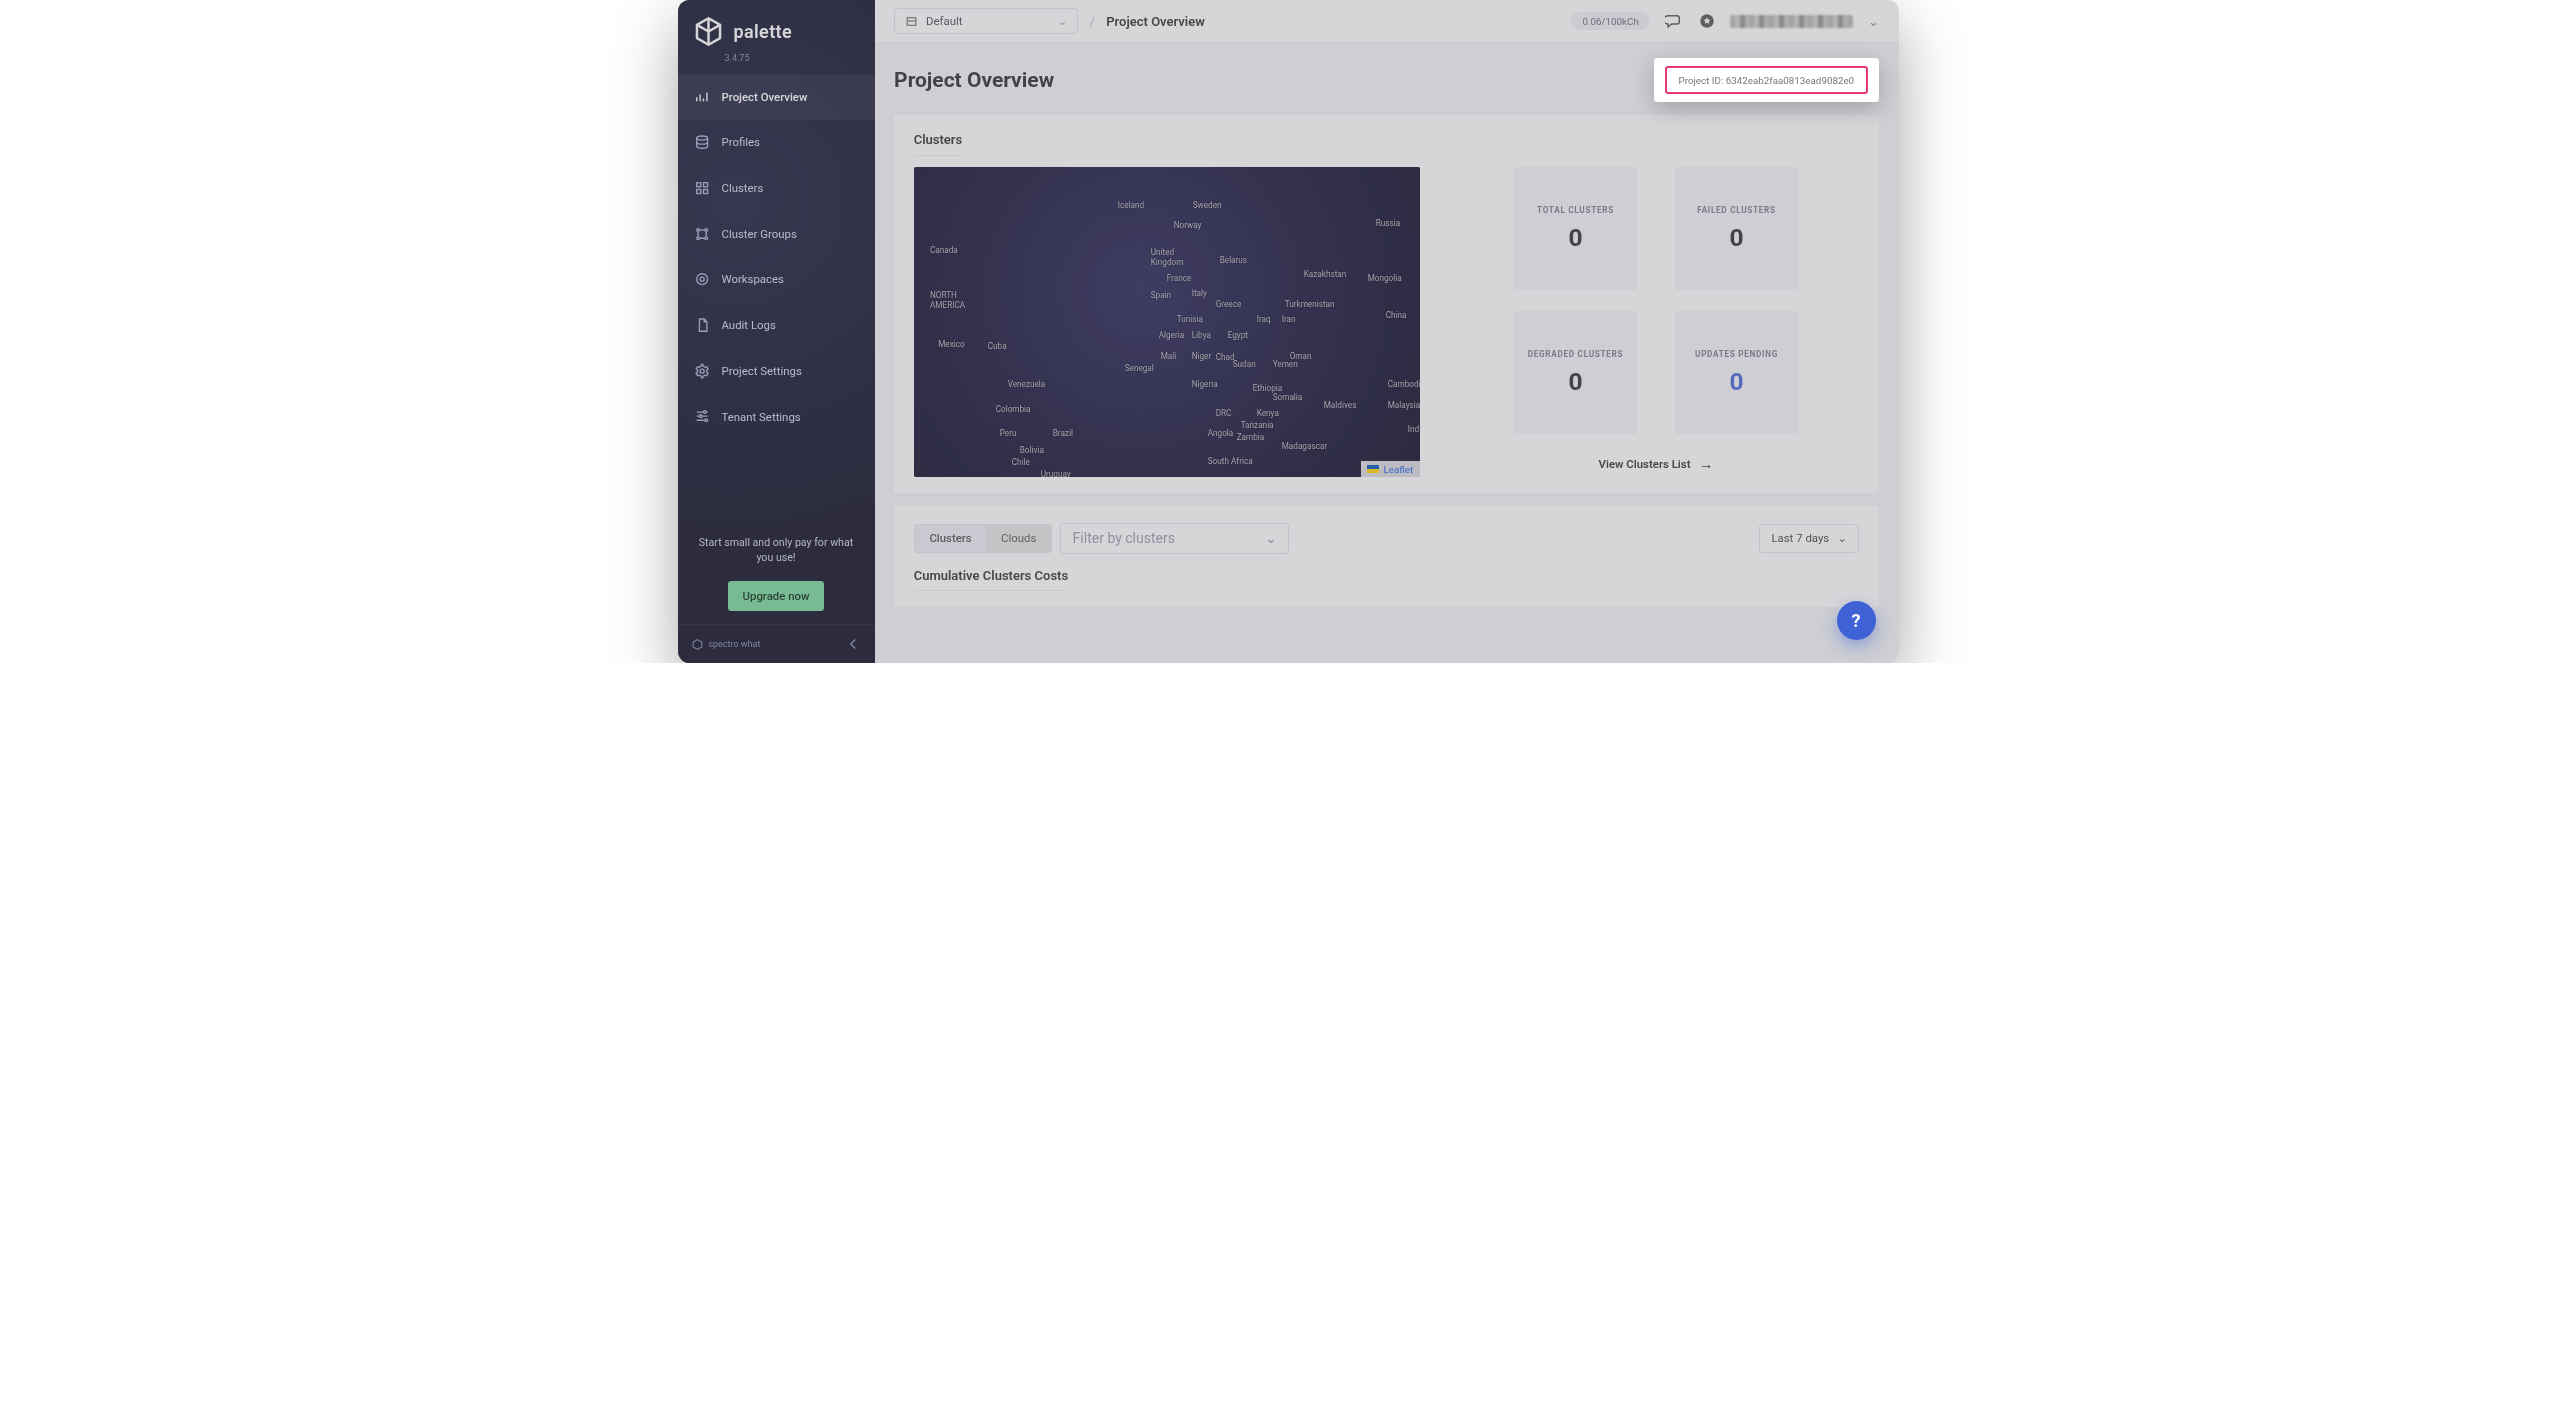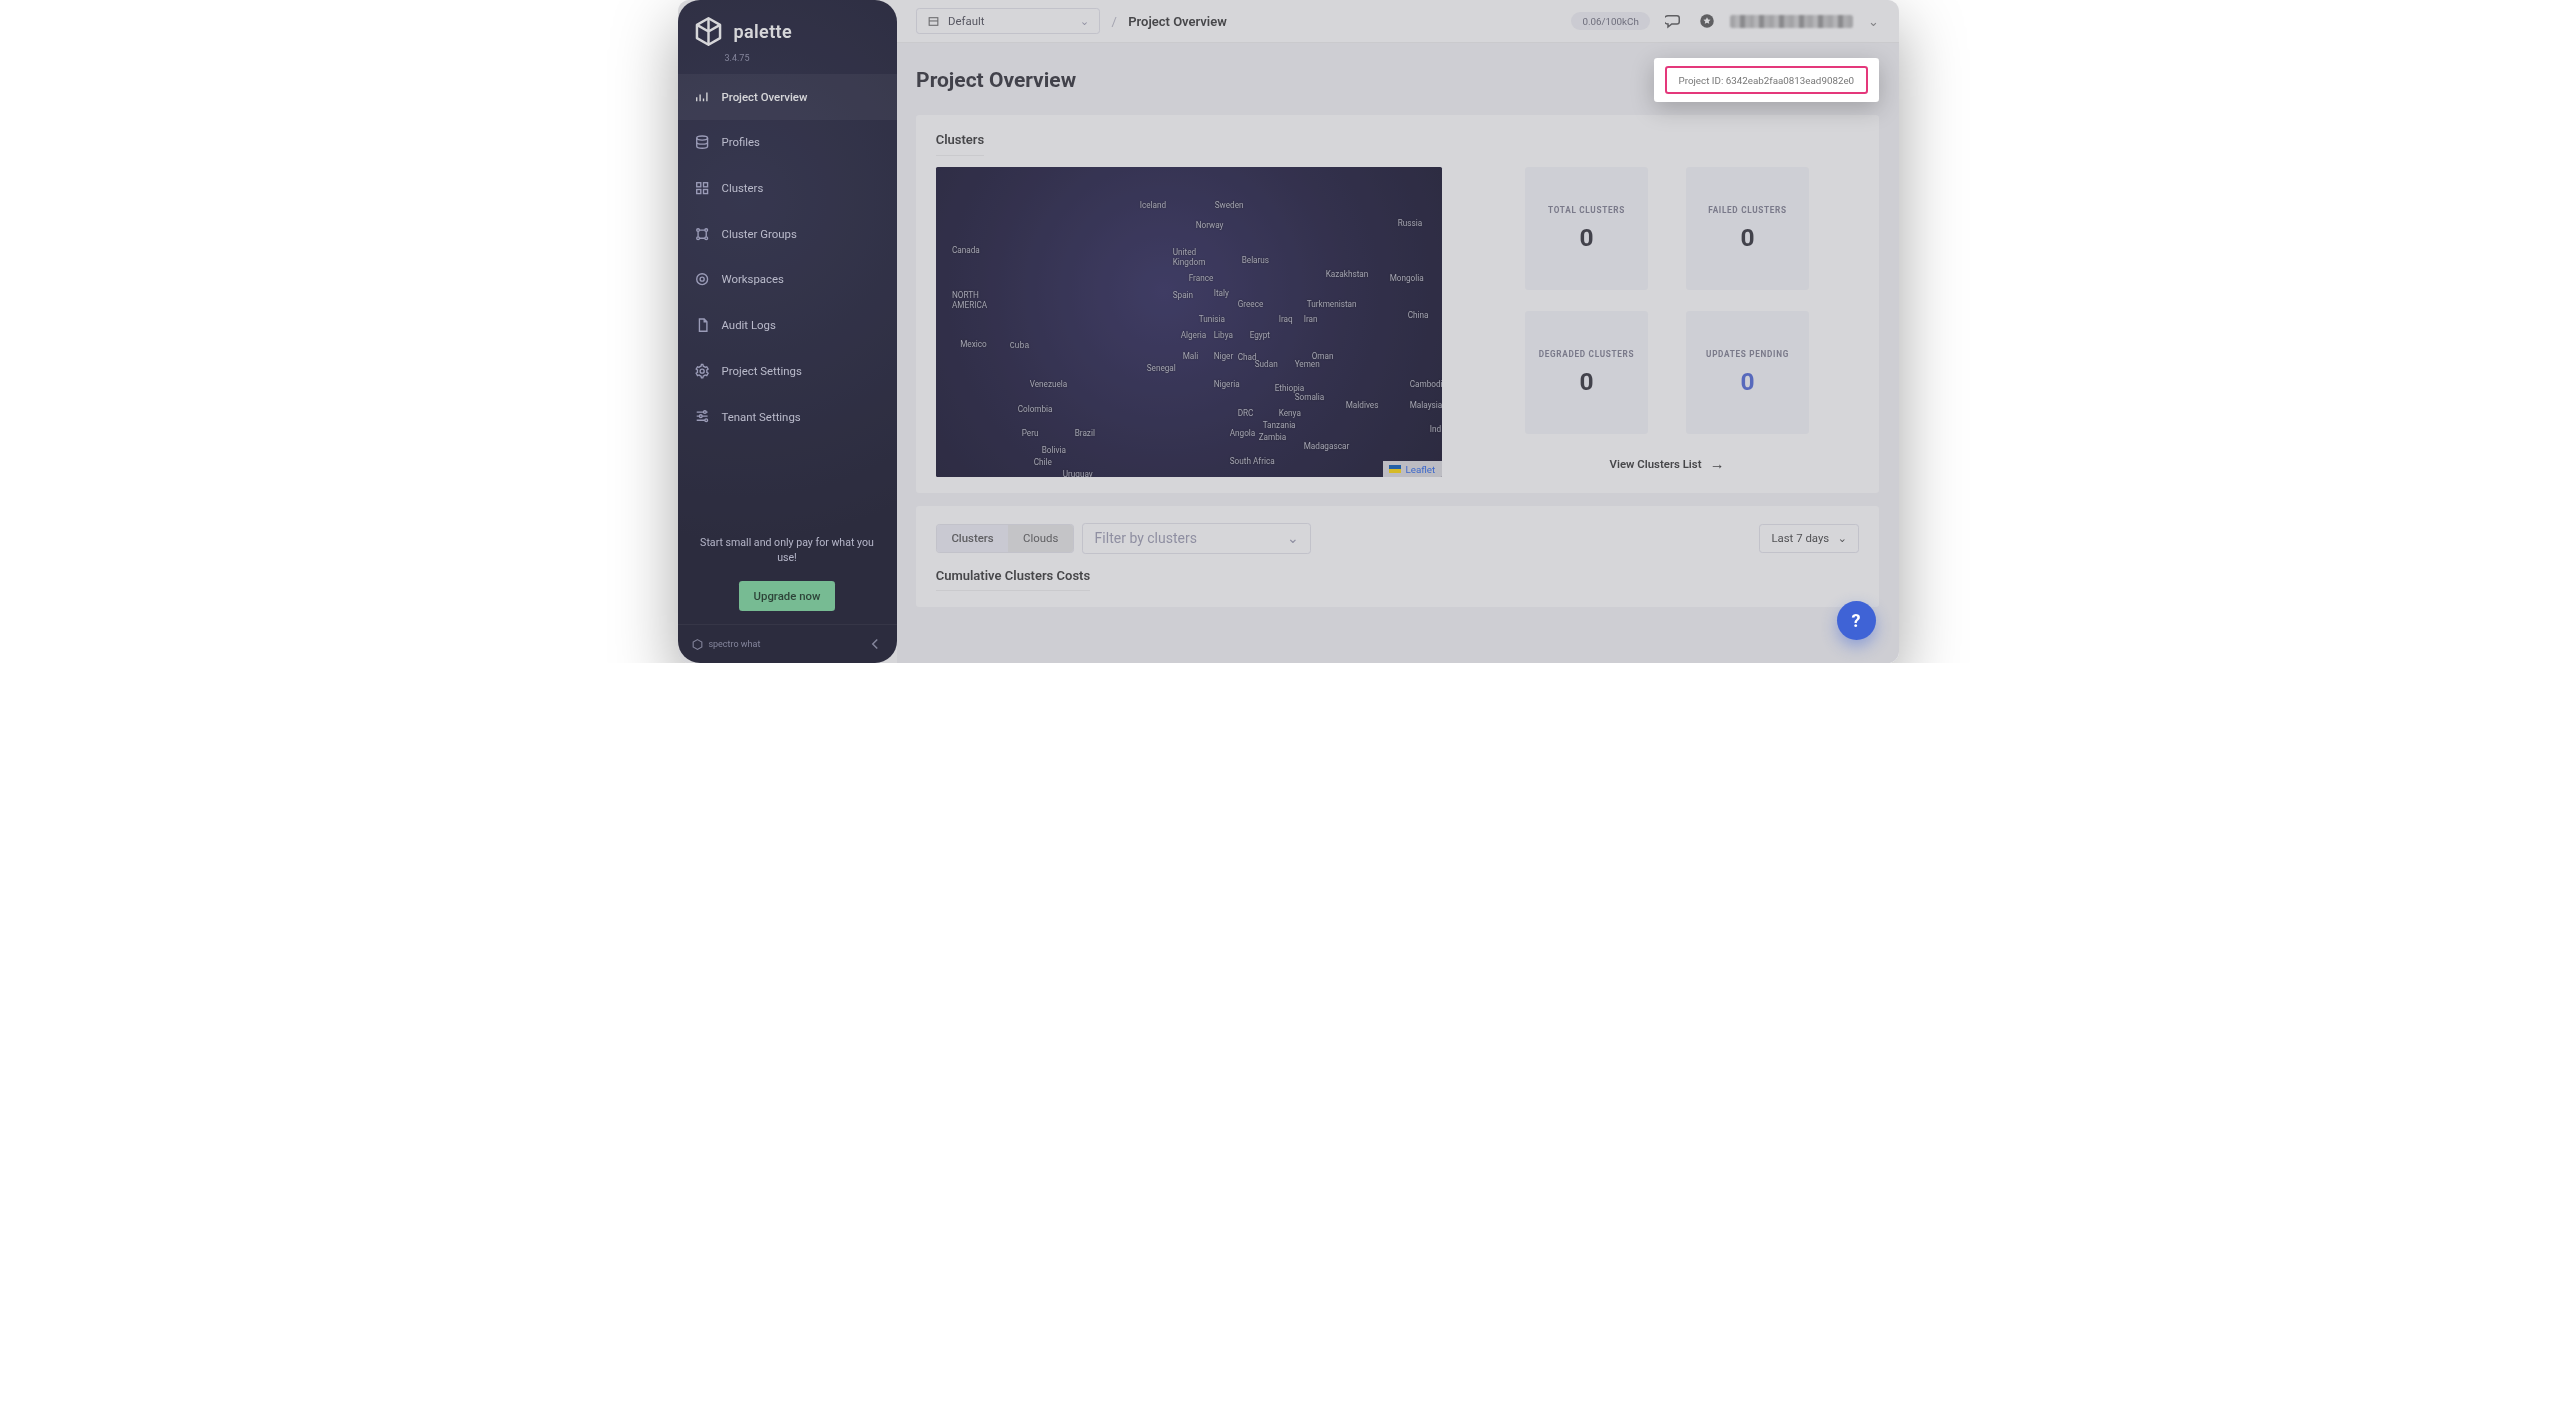--- a/index.html
+++ b/index.html
@@ -20,27 +20,26 @@
   .dim-overlay {
     position: absolute;
     inset: 0;
     background: rgba(120,120,128,.30);
     pointer-events: none;
     z-index: 5;
   }
 
   
   .sidebar {
-    width: 219px;
+    width: 197px;
     background: radial-gradient(circle at 30% 30%, #1b1c3a 0%, #0c0c22 70%);
     color: #cfd0e6;
     display: flex;
     flex-direction: column;
     position: relative;
-    border-radius: 22px;
   }
   .brand { display: flex; align-items: center; gap: 8.2px; padding: 14.7px 14.7px 4.9px 14.7px; }
   .brand-logo { width: 33px; height: 33px; display:inline-flex; align-items:center; justify-content:center; }
   .brand-name { font-size: 18px; font-weight: 600; letter-spacing: 0.4px; color:#fff; }
   .version { font-size: 9px; color: #8a8ba7; padding: 0 0 11.4px 47px; }
 
   .nav { display: flex; flex-direction: column; }
   .nav-item {
     display: flex; align-items: center; gap: 11.4px;
     padding: 14.7px 16.3px; font-size: 11.4px; color: #d6d7ea;
@@ -350,21 +349,21 @@
               <span class="map-label" style="left: 302px; top: 132px; white-space: pre;">Greece</span>
               <span class="map-label" style="left: 371px; top: 132px; white-space: pre;">Turkmenistan</span>
               <span class="map-label" style="left: 472px; top: 143px; white-space: pre;">China</span>
               <span class="map-label" style="left: 263px; top: 147px; white-space: pre;">Tunisia</span>
               <span class="map-label" style="left: 343px; top: 147px; white-space: pre;">Iraq</span>
               <span class="map-label" style="left: 368px; top: 147px; white-space: pre;">Iran</span>
               <span class="map-label" style="left: 245px; top: 163px; white-space: pre;">Algeria</span>
               <span class="map-label" style="left: 278px; top: 163px; white-space: pre;">Libya</span>
               <span class="map-label" style="left: 314px; top: 163px; white-space: pre;">Egypt</span>
               <span class="map-label" style="left: 24.5px; top: 172px; white-space: pre;">Mexico</span>
-              <span class="map-label" style="left: 74px; top: 174px; white-space: pre; font-family: Liberation Mono, monospace;">Cuba</span>
+              <span class="map-label" style="left: 74px; top: 174px; white-space: pre;">Cuba</span>
               <span class="map-label" style="left: 247px; top: 184px; white-space: pre;">Mali</span>
               <span class="map-label" style="left: 278px; top: 184px; white-space: pre;">Niger</span>
               <span class="map-label" style="left: 302px; top: 185px; white-space: pre;">Chad</span>
               <span class="map-label" style="left: 376px; top: 184px; white-space: pre;">Oman</span>
               <span class="map-label" style="left: 319px; top: 192px; white-space: pre;">Sudan</span>
               <span class="map-label" style="left: 359px; top: 192px; white-space: pre;">Yemen</span>
               <span class="map-label" style="left: 211px; top: 196px; white-space: pre;">Senegal</span>
               <span class="map-label" style="left: 94px; top: 212px; white-space: pre;">Venezuela</span>
               <span class="map-label" style="left: 270px; top: 212px; white-space: pre; padding-left: 8px;">Nigeria</span>
               <span class="map-label" style="left: 339px; top: 216px; white-space: pre;">Ethiopia</span>

